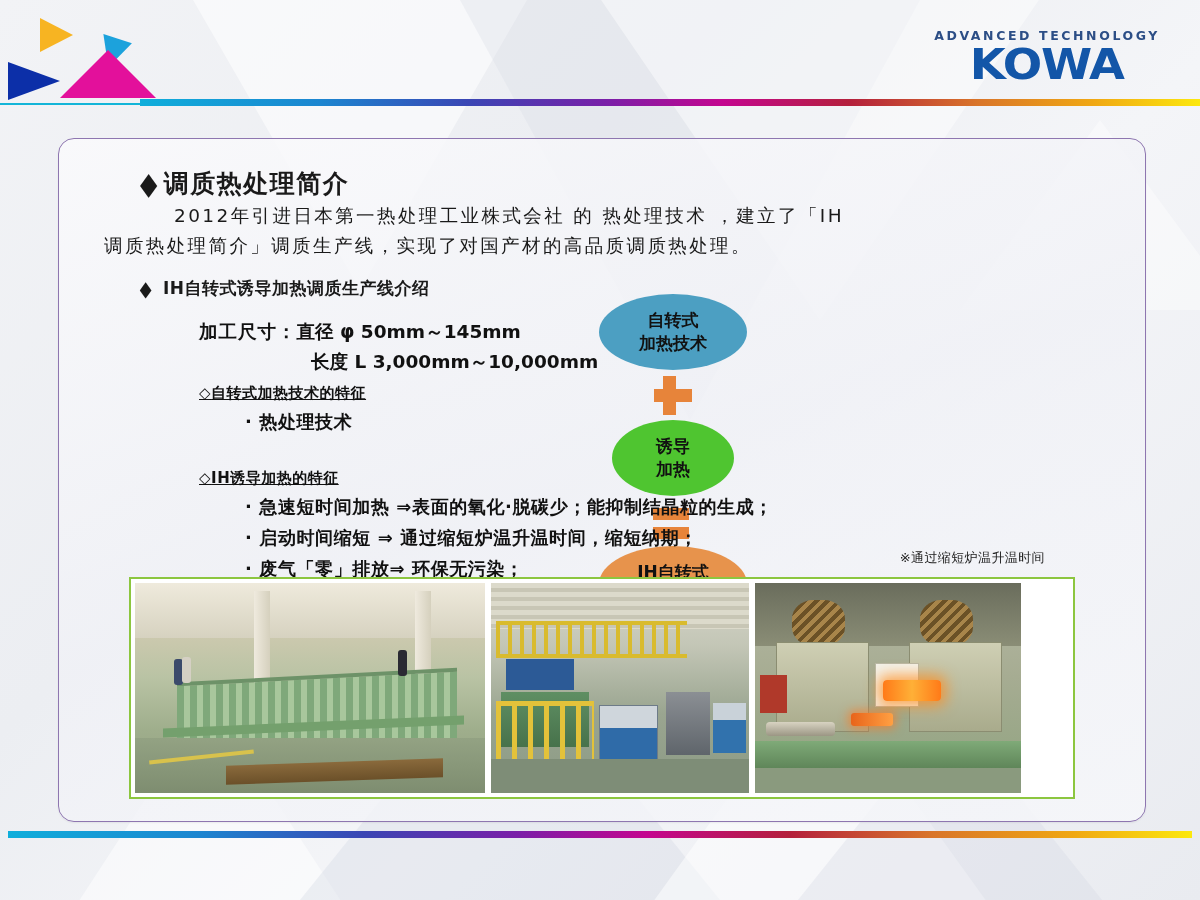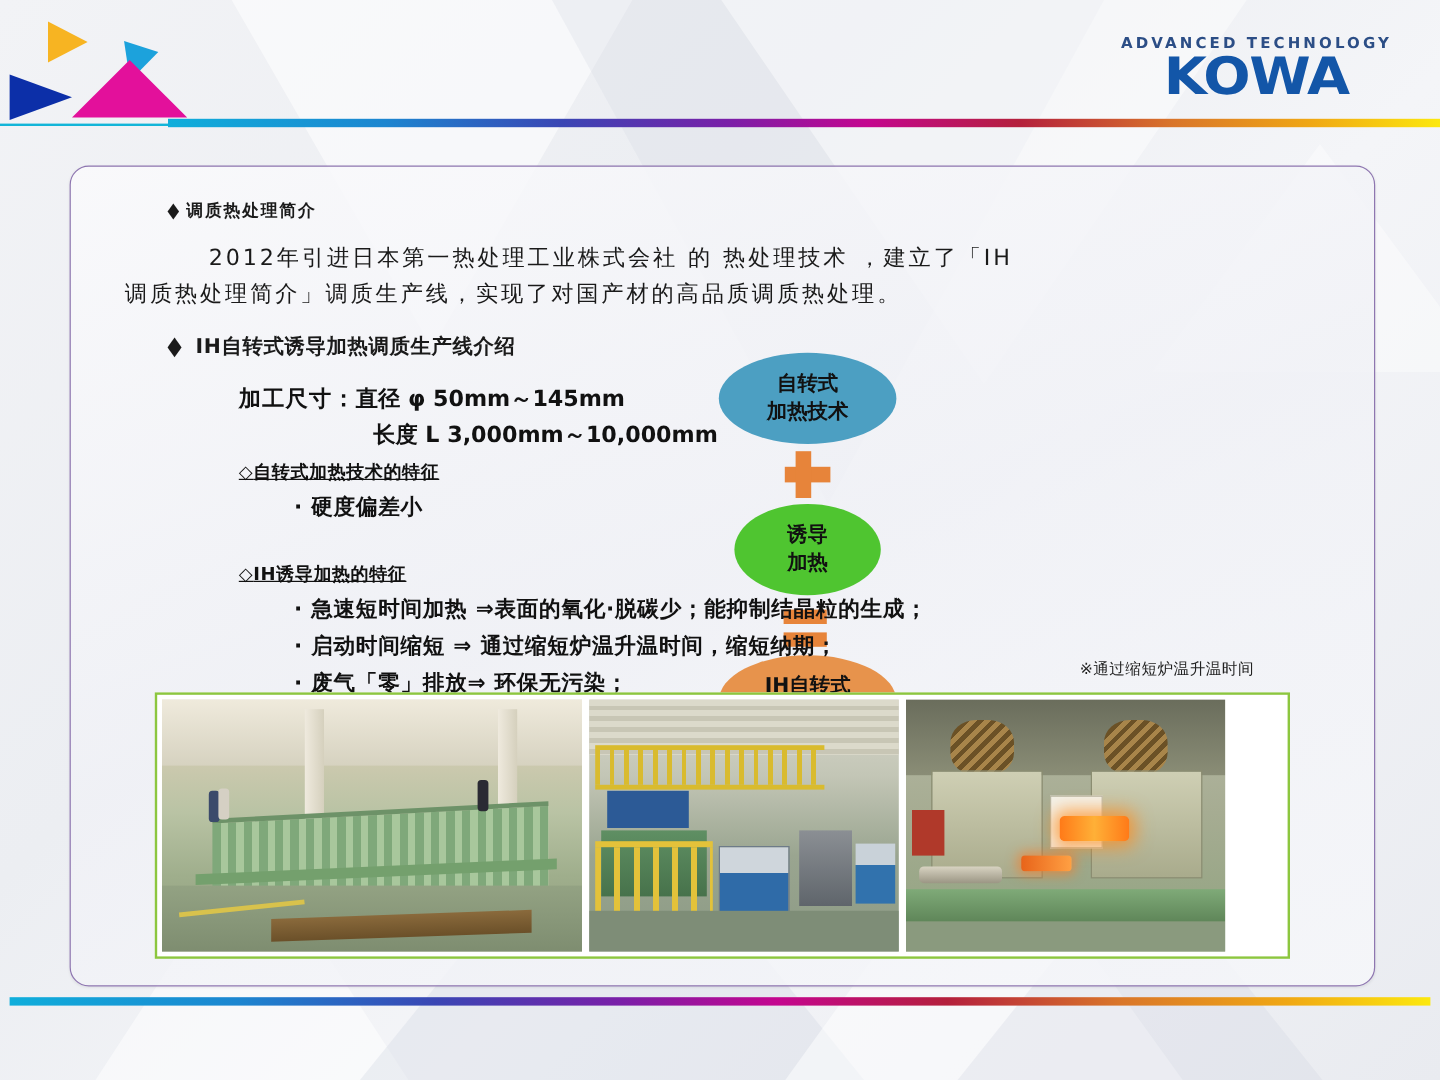--- a/index.html
+++ b/index.html
@@ -92,21 +92,21 @@
     background: linear-gradient(160deg, rgba(250,250,252,0.88) 0%, rgba(240,241,246,0.80) 50%, rgba(246,247,250,0.86) 100%);
     box-shadow: 0 1px 2px rgba(0,0,0,0.06);
   }
 
   .sec-head {
     position:absolute; font-weight:bold; color:#1a1a1a;
     font-family:"DejaVu Sans","Liberation Sans",sans-serif;
   }
   .dia { display:inline-block; transform: scale(0.9,1.25); margin-right:4px; }
 
-  #h1 { left:80px; top:28px; font-size:14px; letter-spacing:1.5px; }
+  #h1 { left:80px; top:28px; font-size:25px; letter-spacing:1.5px; }
   #para {
     position:absolute; left:45px; top:62px; width:990px;
     font-size:18.5px; color:#1a1a1a; line-height:1.62; letter-spacing:2.4px;
     font-family:"DejaVu Sans","Liberation Sans",sans-serif;
   }
   #para .indent { padding-left:70px; display:inline-block; }
 
   #h2 { left:80px; top:138px; font-size:17px; letter-spacing:0.5px; }
 
   
@@ -315,21 +315,21 @@
         <div class="hbar b"></div>
       </div>
       <div class="bub bub-orange">
         <span>IH自转式</span>
         <span>诱导加热</span>
       </div>
     </div>
 
     <div id="fg1" class="fgroup">
       <div class="fhead">◇<span>自转式加热技术的特征</span></div>
-      <div class="fitem">· 硬度偏差小</div>
+      <div class="fitem">· 热处理技术</div>
     </div>
 
     <div id="fg2" class="fgroup">
       <div class="fhead">◇<span>IH诱导加热的特征</span></div>
       <div class="fitem">· 急速短时间加热 ⇒表面的氧化·脱碳少；能抑制结晶粒的生成；</div>
       <div class="fitem">· 启动时间缩短 ⇒ 通过缩短炉温升温时间，缩短纳期；</div>
       <div class="fitem">· 废气「零」排放⇒ 环保无污染；</div>
     </div>
 
     <div id="footnote">※通过缩短炉温升温时间</div>

